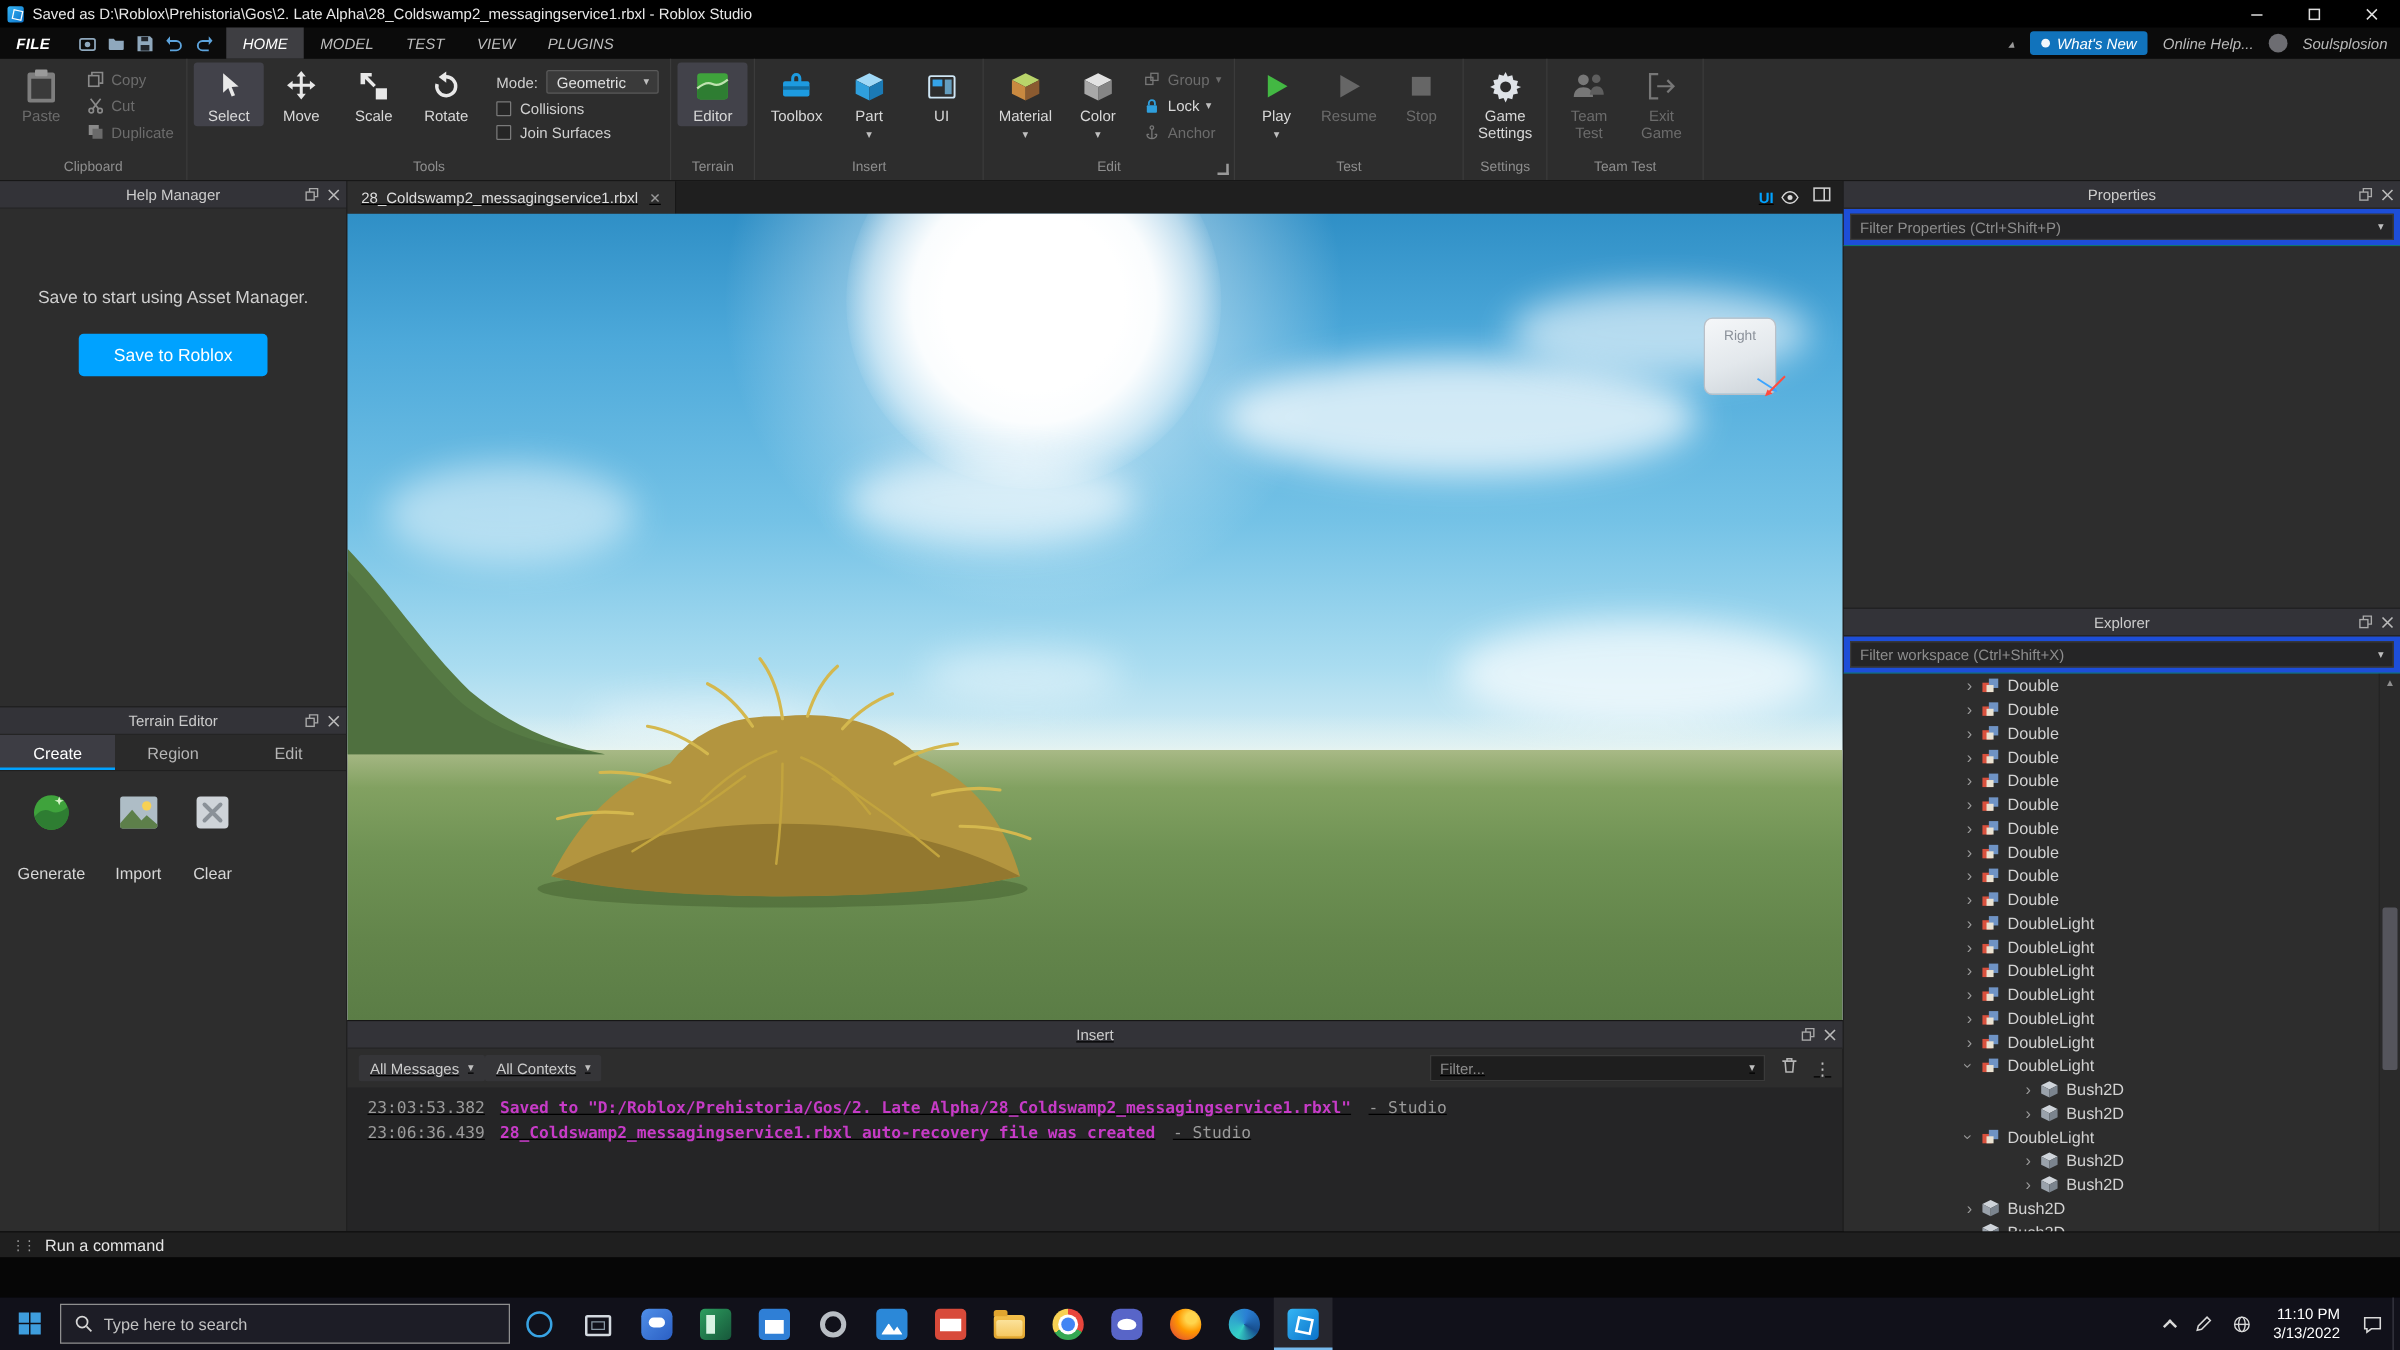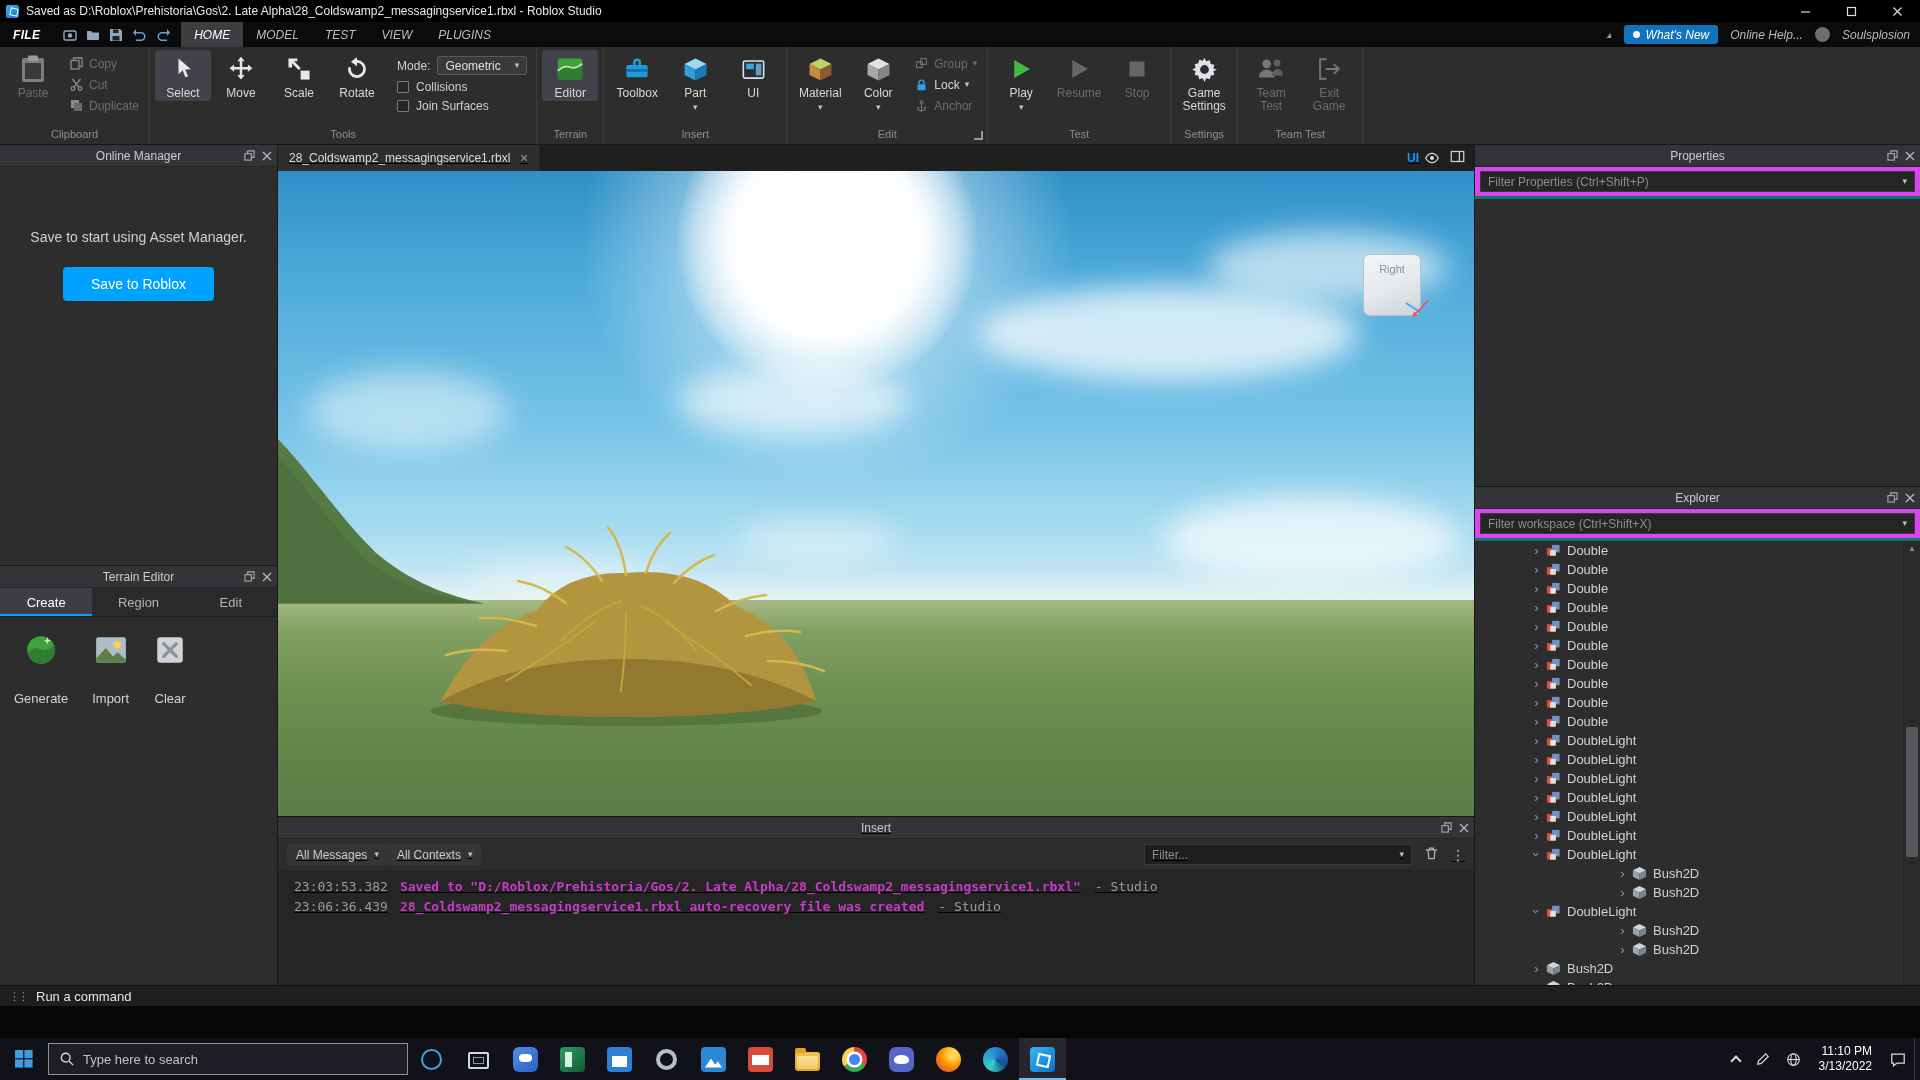--- a/index.html
+++ b/index.html
@@ -121,29 +121,29 @@
   .filter-wrap input { flex:1; background:transparent; border:none; outline:none; color:#c5c5c5; font-size:12px; }
   .filter-wrap input::placeholder { color:#8d8d8d; }
   .kebab { color:#bdbdbd; font-size:14px; }
   .log-area { flex:1; padding:7px 0 0 16px; font-family:"DejaVu Sans Mono", monospace; font-size:13px; line-height:1.5; white-space:nowrap; overflow:hidden; }
   .log-time { color:#9b9b9b; margin-right:12px; }
   .log-msg { color:#c73bc7; font-weight:bold; }
   .log-sep { color:#9b9b9b; margin-left:14px; }
 
   
   .properties { height:342px; display:flex; flex-direction:column; border-bottom:1px solid #191919; }
-  .filter-row { padding:4px 5px; background:#d946ef; border-bottom:3px solid #0f766e; flex:0 0 auto; }
+  .filter-row { padding:4px 5px; background:#1d4ed8; border-bottom:1px solid #0f766e; flex:0 0 auto; }
   .filter-field { background:#252526; border:1px solid #3a3a3a; display:flex; align-items:center; padding:2.5px 7px; gap:6px; }
   .filter-field input { flex:1; background:transparent; border:none; outline:none; color:#bdbdbd; font-size:12px; }
   .filter-field input::placeholder { color:#8d8d8d; }
   .props-body { flex:1; background:#2d2d2d; }
 
   .explorer { flex:1; display:flex; flex-direction:column; min-height:0; }
   .tree { flex:1; position:relative; overflow:hidden; background:#2d2d2d; }
-  .tree-row { height:19px; display:flex; align-items:center; font-size:13px; color:#d2d2d2; padding-left:54px; white-space:nowrap; }
+  .tree-row { height:19px; display:flex; align-items:center; font-size:13px; color:#d2d2d2; padding-left:93px; white-space:nowrap; }
   .chev { width:15px; flex:0 0 auto; text-align:center; color:#9a9a9a; font-size:13px; display:inline-block; }
   .chev::before { content:"›"; display:inline-block; }
   .tree-row[data-chevron="down"] .chev::before { transform:rotate(90deg); }
   .tree-row[data-chevron="none"] .chev { visibility:hidden; }
   .ticon { width:16px; height:15px; flex:0 0 auto; margin:0 5px 0 2px; }
   .ticon svg { display:block; }
   .vscroll { position:absolute; right:0; top:0; bottom:0; width:17px; background:#2a2a2a; border-left:1px solid #242424; }
   .vs-arrow { height:15px; display:flex; align-items:center; justify-content:center; color:#8f8f8f; font-size:8px; }
   .vs-thumb { position:absolute; left:2px; right:2px; top:42%; height:130px; background:#55555c; border-radius:2px; }
 
@@ -590,21 +590,21 @@
     </div>
 
     <div style="flex:1"></div>
   </div>
 
   <div class="main">
 
     <div class="left-col">
       <div class="asset-manager">
         <div class="panel-header">
-          <span>Online Manager</span>
+          <span>Help Manager</span>
           <span class="ph-icons">
             <span>
                 <svg width="11" height="11" viewBox="0 0 12 12" stroke="#aaa" fill="none" stroke-width="1.2">
                   <rect x="1" y="4" width="7" height="7"></rect>
                   <path d="M4 4V1h7v7h-3"></path>
                 </svg>
               </span>
             <span>
                 <svg width="10" height="10" viewBox="0 0 10 10">
                   <path d="M1 1l8 8M9 1L1 9" stroke="#bbb" stroke-width="1.3"></path>

